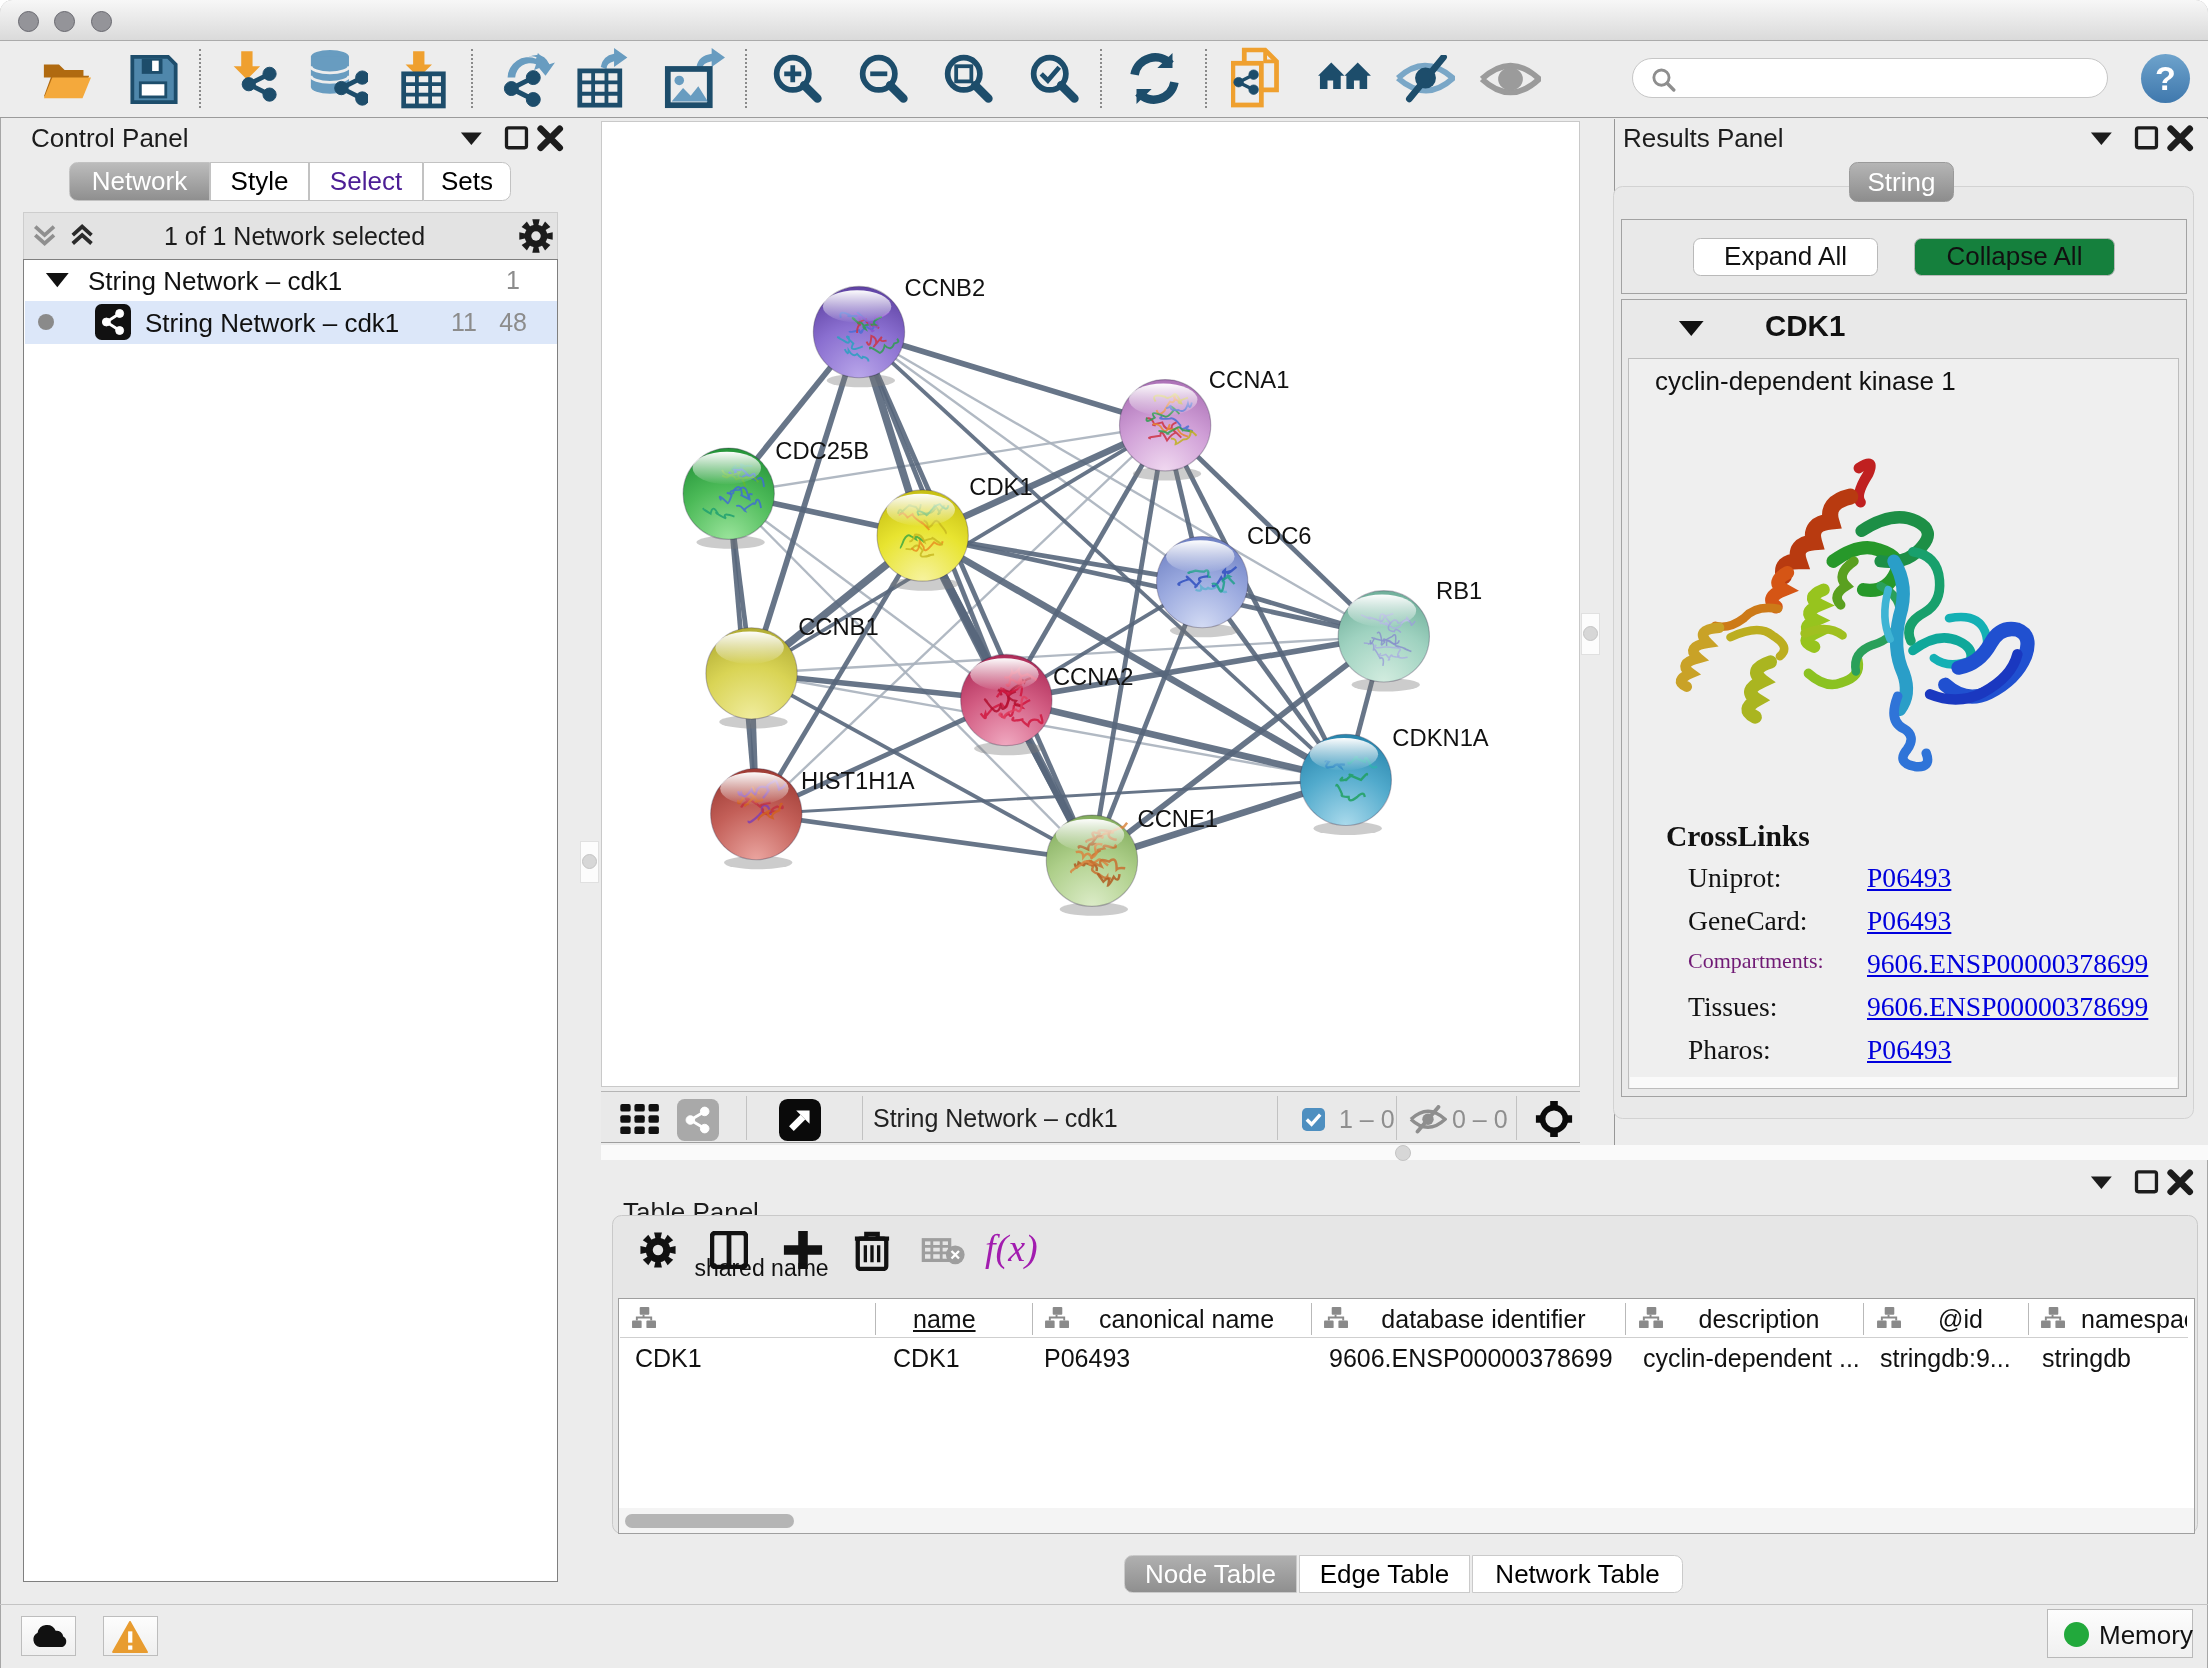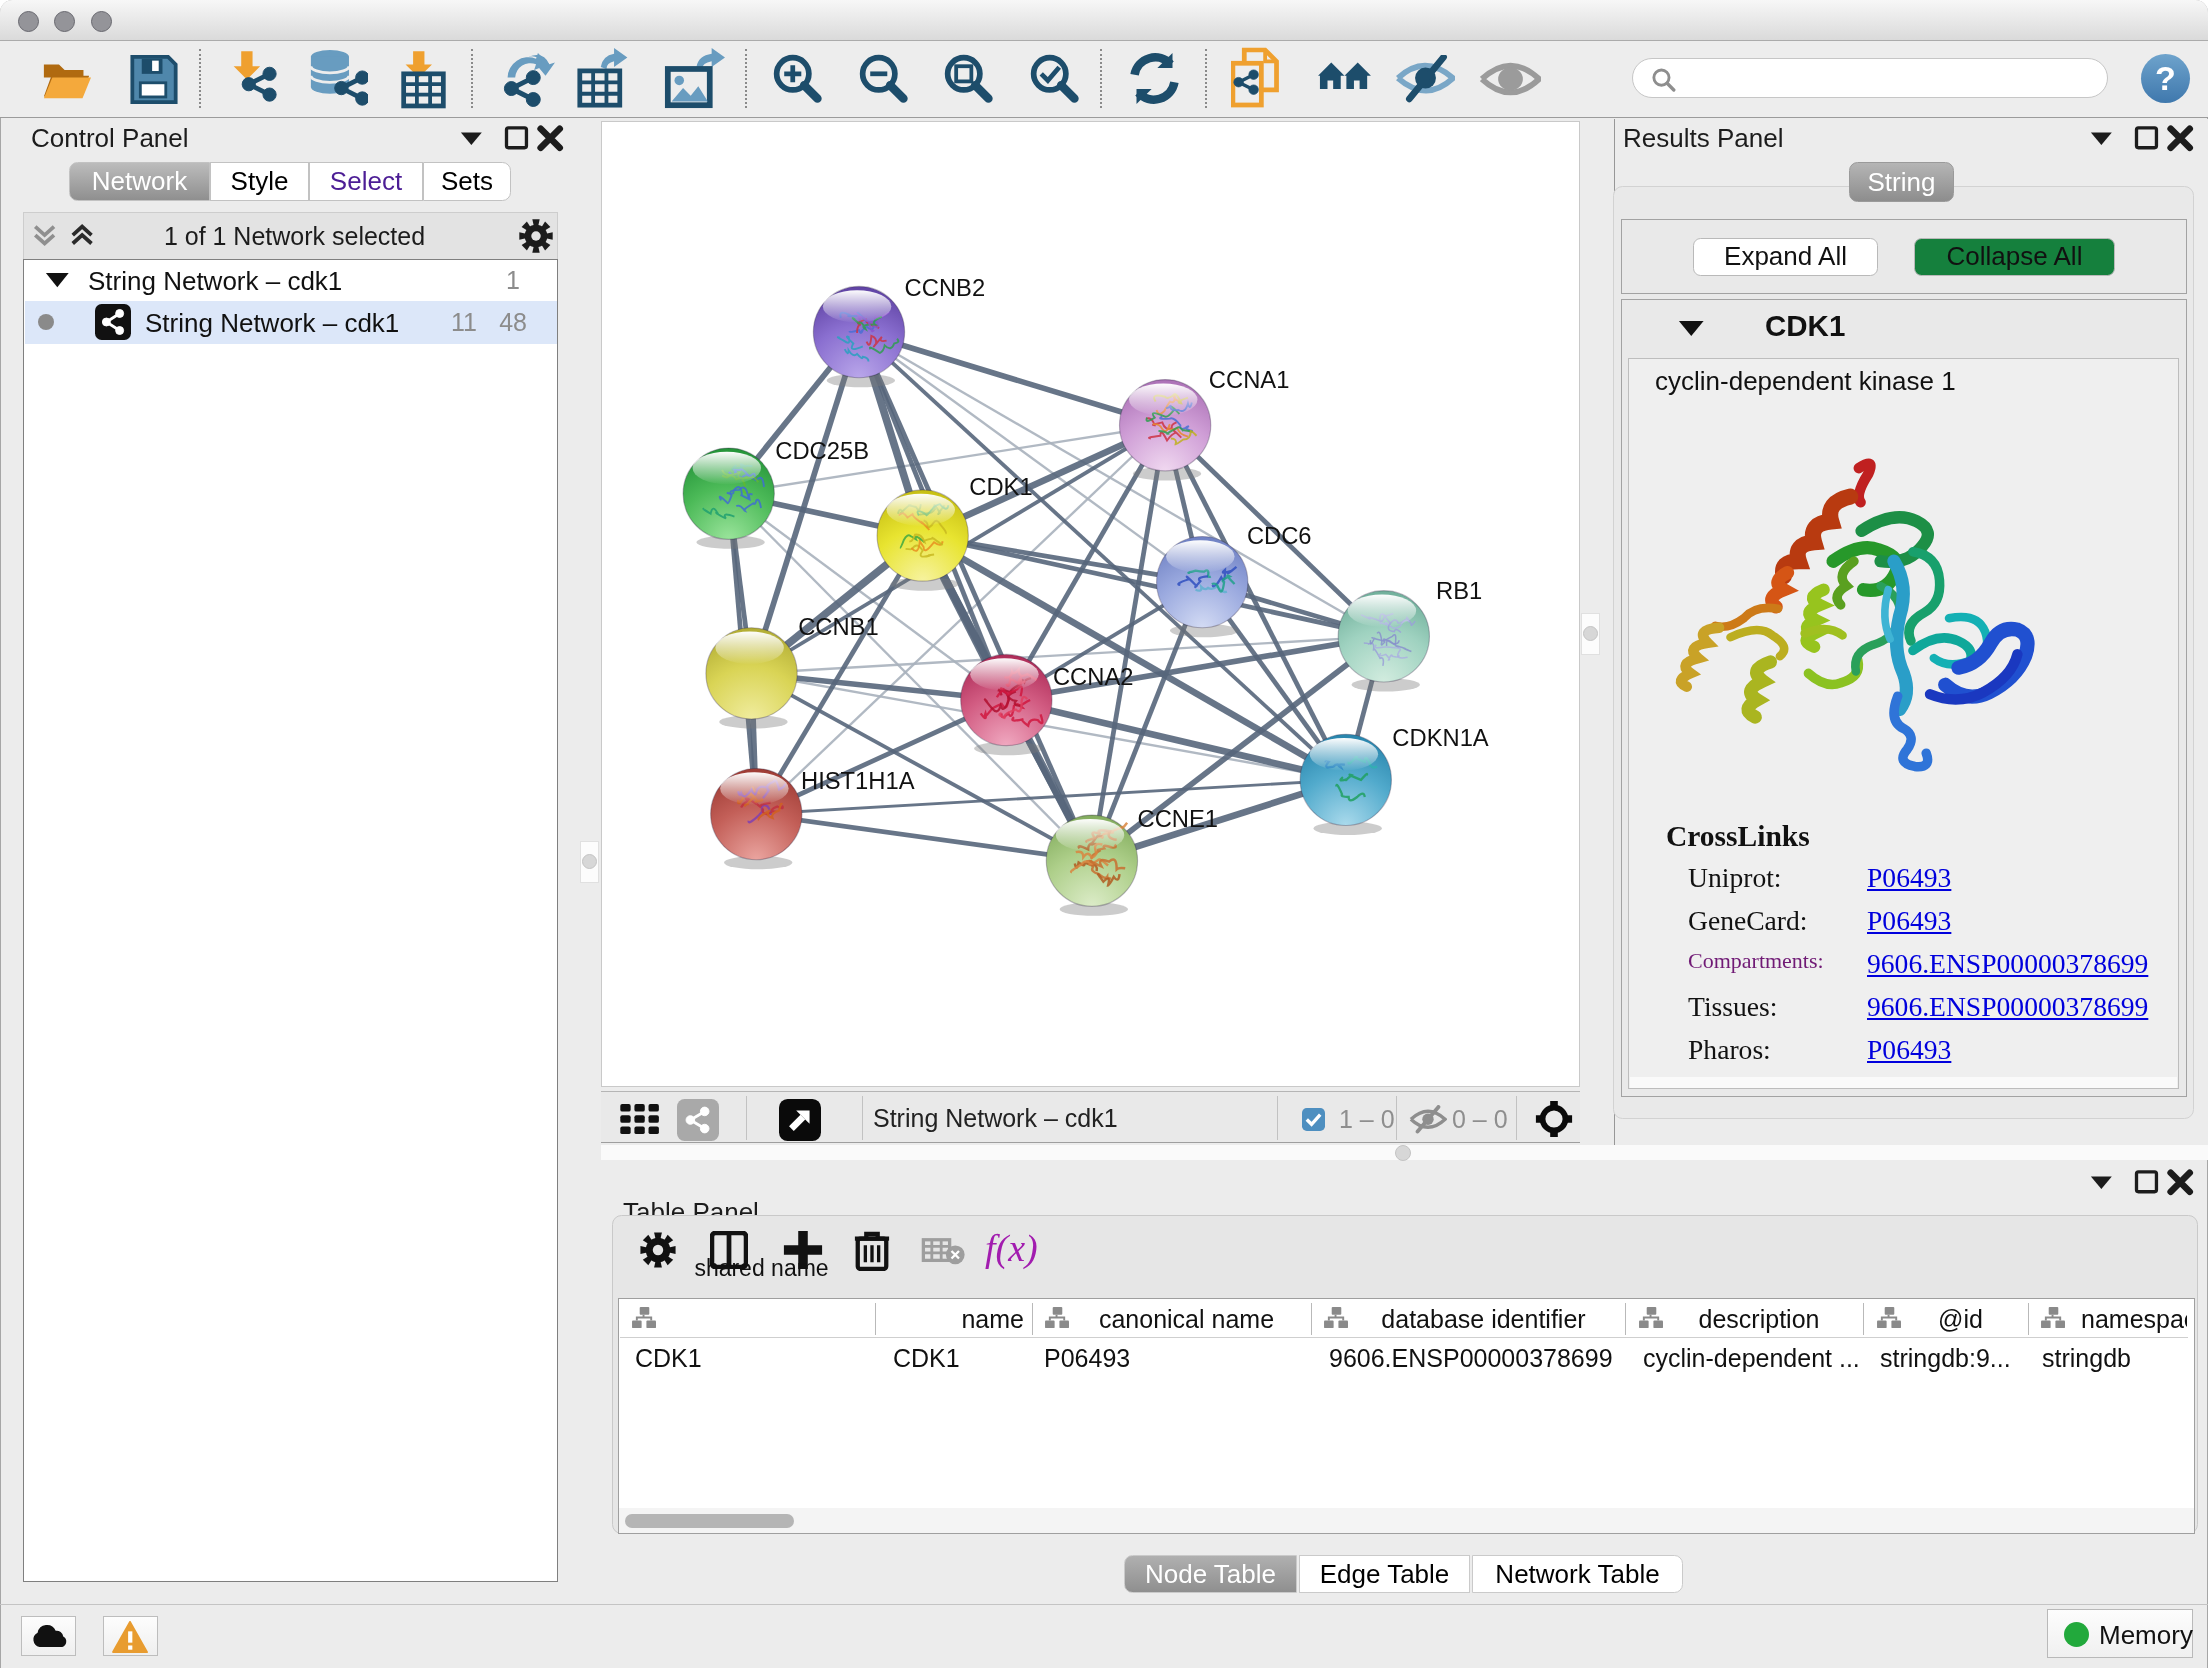--- a/index.html
+++ b/index.html
@@ -616,21 +616,21 @@
 <div class="abs" style="left:618px;top:1298px;width:1577px;height:236px;background:#fff;border:1px solid #9f9f9f;"></div>
 <svg class="abs" style="left:632px;top:1307px;" width="25" height="23" viewBox="0 0 26 24">
     <g fill="#8a8a8a">
       <rect x="8" y="0" width="10" height="8" rx="1"></rect>
       <rect x="0" y="14" width="10" height="8" rx="1"></rect>
       <rect x="15" y="14" width="10" height="8" rx="1"></rect>
       <path d="M12 8 v3 M5 14 v-3 h15 v3" fill="none" stroke="#8a8a8a" stroke-width="2"></path>
     </g>
   </svg>
 <div class="abs" style="left:656px;top:1255px;width:211px;text-align:center;font-size:23px;color:#111;">shared name</div>
-<div class="abs" style="left:913px;top:1305px;width:111px;text-align:right;font-size:25px;color:#111;">name</div>
+<div class="abs" style="left:913px;top:1305px;width:111px;text-align:left;font-size:25px;color:#111;text-decoration:underline;">name</div>
 <div class="abs" style="left:875px;top:1303px;height:32px;border-left:1px solid #b9b9b9;"></div>
 <svg class="abs" style="left:1045px;top:1307px;" width="25" height="23" viewBox="0 0 26 24">
     <g fill="#8a8a8a">
       <rect x="8" y="0" width="10" height="8" rx="1"></rect>
       <rect x="0" y="14" width="10" height="8" rx="1"></rect>
       <rect x="15" y="14" width="10" height="8" rx="1"></rect>
       <path d="M12 8 v3 M5 14 v-3 h15 v3" fill="none" stroke="#8a8a8a" stroke-width="2"></path>
     </g>
   </svg>
 <div class="abs" style="left:1070px;top:1305px;width:233px;text-align:center;font-size:25px;color:#111;">canonical name</div>

